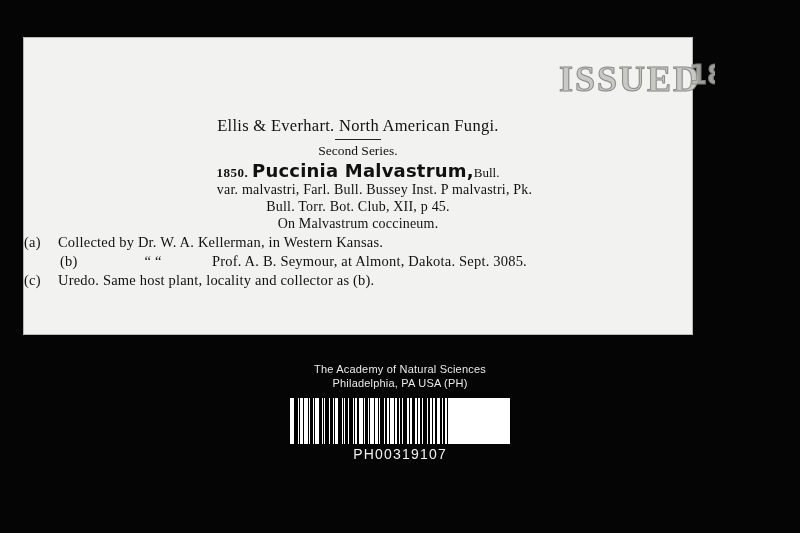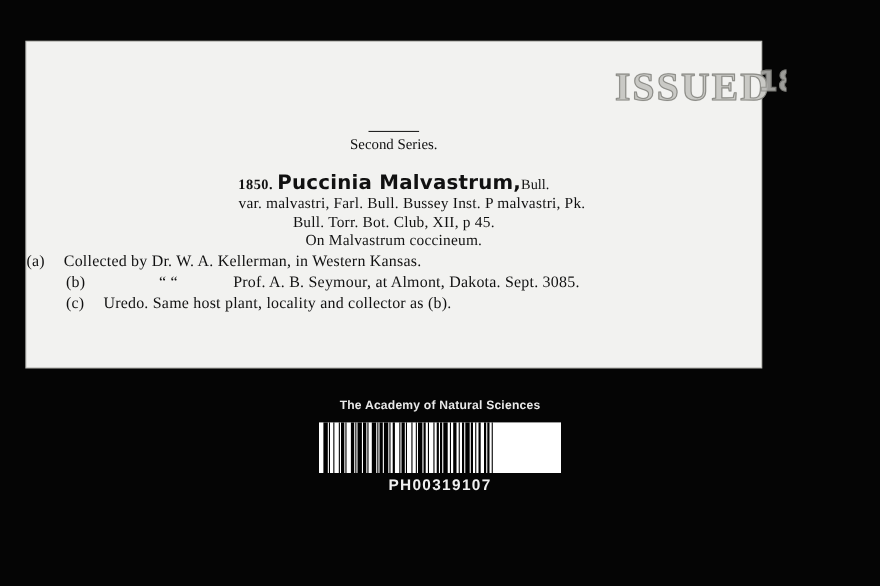--- a/index.html
+++ b/index.html
@@ -80,21 +80,21 @@
     margin-bottom: 2px;
   }
   .rule {
     width: 46px;
     height: 1px;
     background: #222;
     margin: 3px auto 3px auto;
   }
   .line-series {
     font-size: 13.5px;
-    margin-bottom: 17px;
+    margin-bottom: 1px;
   }
   .line-species {
     font-size: 15px;
     margin-bottom: 1px;
   }
   .line-species .num {
     font-size: 13px;
     font-weight: bold;
     letter-spacing: .5px;
   }
@@ -128,33 +128,32 @@
     display: block;
     text-align: left;
     font-size: 14.5px;
     letter-spacing: .2px;
     margin-bottom: 2px;
     white-space: nowrap;
   }
   .coll .tag { display: inline-block; width: 34px; }
   #coll-a { }
   #coll-b { padding-left: 36px; }
-  #coll-c { padding-left: 36px; }
+  #coll-c { }
   .dit { display: inline-block; width: 118px; text-align: center; }
 
   
   #barcode-block {
     position: absolute;
     left: 0;
     top: 362px;
     width: 800px;
     text-align: center;
     font-family: "Liberation Sans", sans-serif;
     color: #e9e9e9;
-    font-weight: bold;
   }
   #institution-line1, #institution-line2 {
     display: block;
     font-size: 11px;
     letter-spacing: .2px;
     line-height: 14px;
   }
   #barcode-bars {
     margin: 8px auto 0 auto;
     width: 212px;
@@ -186,20 +185,21 @@
 
   <div id="label-card">
 
     <div id="issued-stamp">
       <span class="stamp-word">ISSUED</span>
       <span class="stamp-year">1887</span>
     </div>
 
     <div id="label-text">
 
+      <span class="ln line-title">Ellis &amp; Everhart.  North American Fungi.</span>
 
       <div class="rule"></div>
 
       <span class="ln line-series">Second Series.</span>
 
       <span class="ln line-species">
         <span class="num">1850.</span>
         <span class="sci">Puccinia Malvastrum,</span><span class="auth">Bull.</span>
       </span>
 
@@ -219,20 +219,21 @@
 
       <span class="coll" id="coll-c">
         <span class="tag">(c)</span><span>Uredo.  Same host plant, locality and collector as (b).</span>
       </span>
 
     </div>
   </div>
 
   <div id="barcode-block">
     <span id="institution-line1">The Academy of Natural Sciences</span>
+    <span id="institution-line2">Philadelphia, PA USA (PH)</span>
     <div id="barcode-bars">
         <i style="width: 3.75px; background: rgb(0, 0, 0);"></i>
         <i style="width: 1.25px; background: transparent;"></i>
         <i style="width: 1.25px; background: rgb(0, 0, 0);"></i>
         <i style="width: 2.5px; background: transparent;"></i>
         <i style="width: 1.25px; background: rgb(0, 0, 0);"></i>
         <i style="width: 3.75px; background: transparent;"></i>
         <i style="width: 1.25px; background: rgb(0, 0, 0);"></i>
         <i style="width: 1.25px; background: transparent;"></i>
         <i style="width: 2.5px; background: rgb(0, 0, 0);"></i>

